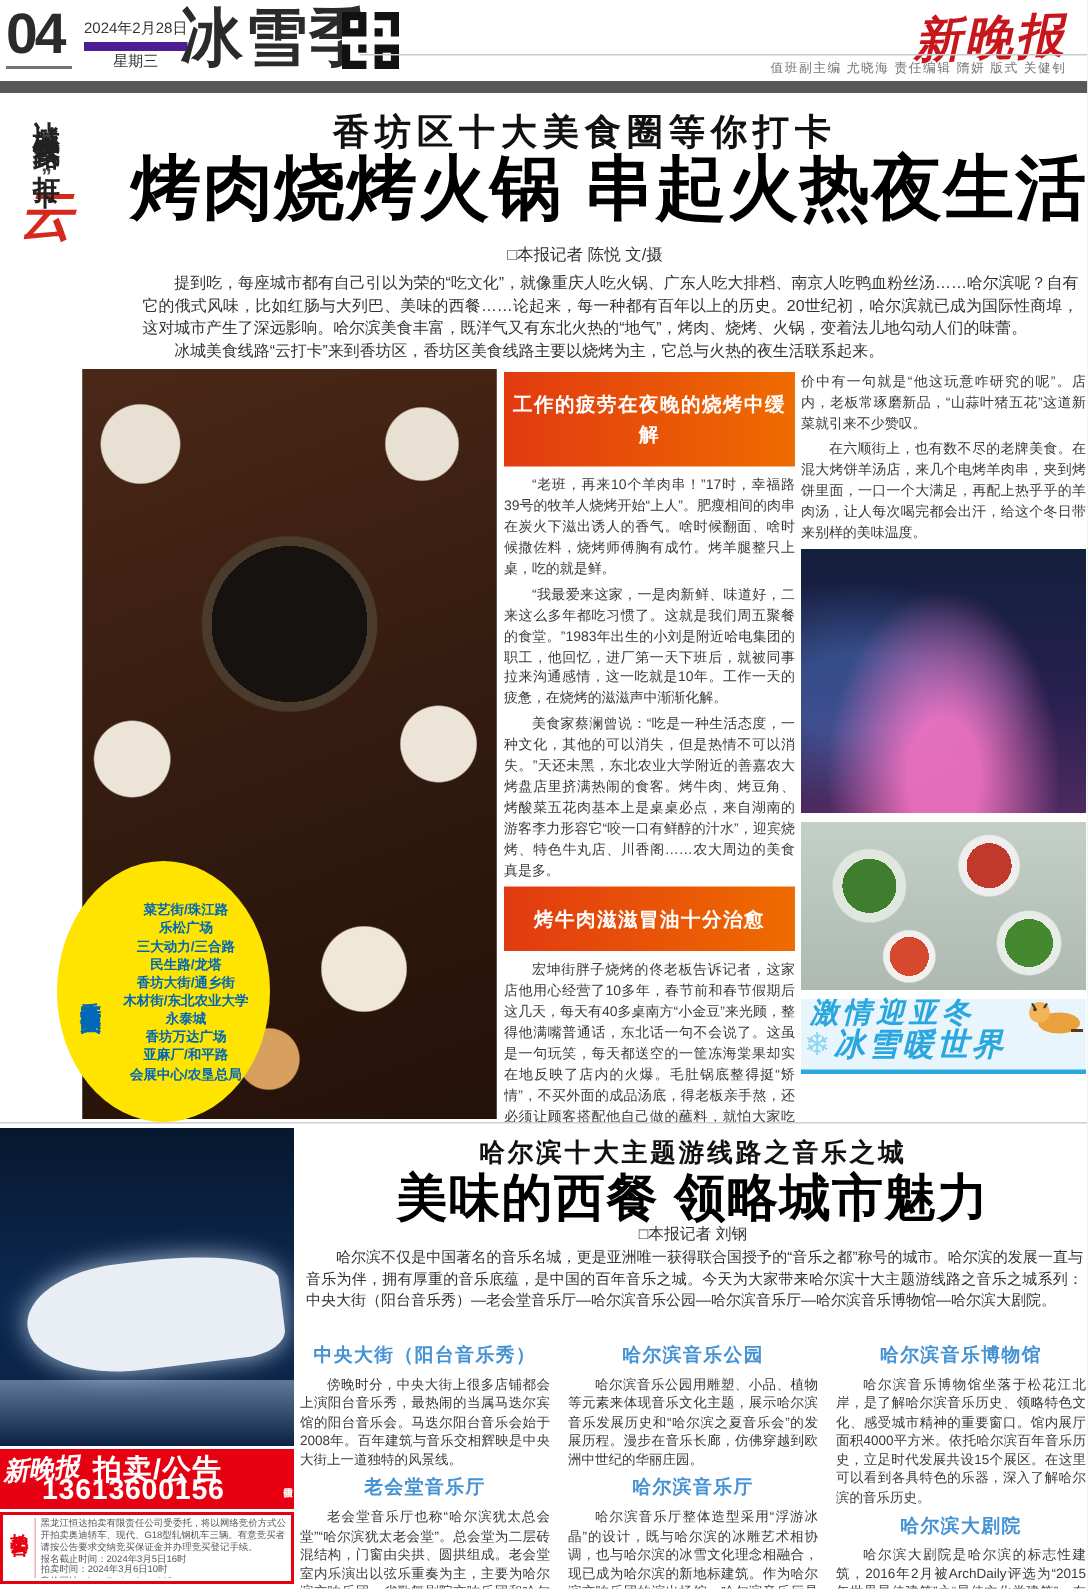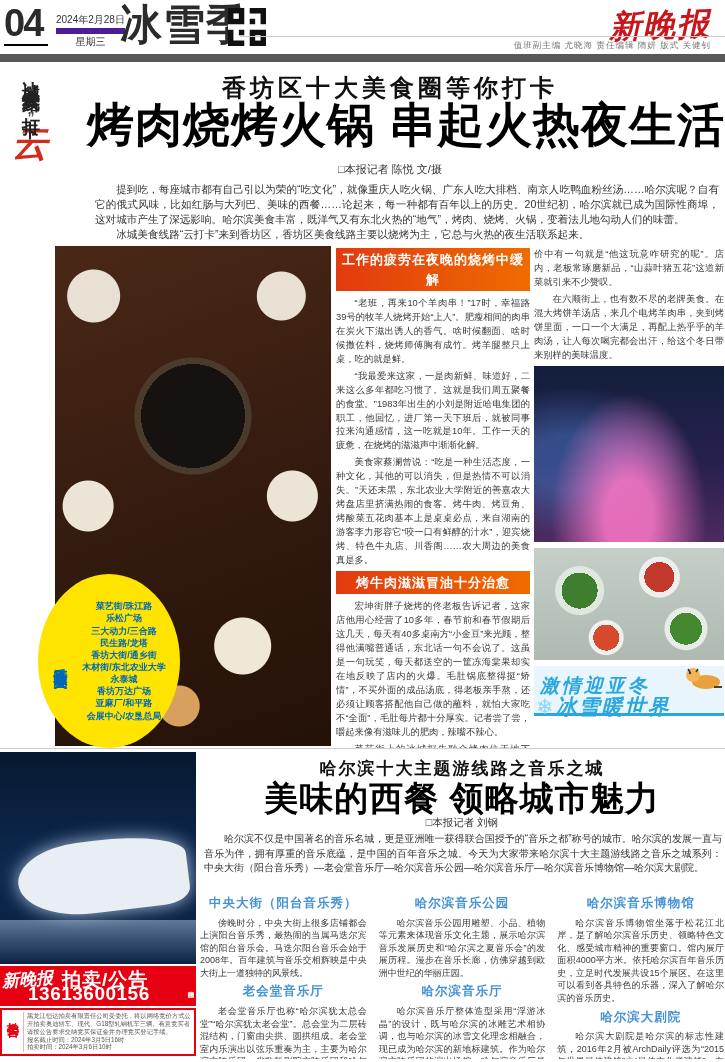--- a/index.html
+++ b/index.html
@@ -2,21 +2,21 @@
 <html><head>
 <meta charset="utf-8">
 <style>
   html,body{margin:0;padding:0;background:#e9e9e9;}
   .page{
     position:relative;width:725px;height:1062px;margin:0 auto;background:#fff;
     font-family:"Liberation Sans","DejaVu Sans",sans-serif;color:#2b2b2b;overflow:hidden;
   }
   .abs{position:absolute;}
   
-  .pagenum{left:4px;top:4px;font-size:38px;font-weight:900;letter-spacing:-2px;border-bottom:2px solid #000000;padding:0 6px 2px 0;line-height:1;}
+  .pagenum{left:4px;top:4px;font-size:38px;font-weight:900;letter-spacing:-2px;border-bottom:2px solid #737373;padding:0 6px 2px 0;line-height:1;}
   .dateblock{left:56px;top:14px;font-size:10px;color:#333;text-align:center;line-height:1.2;}
   .dateblock .d1{border-bottom:6px solid #4c1d95;padding-bottom:2px;margin-bottom:2px;}
   .sectionname{left:120px;top:4px;font-size:42px;font-weight:900;letter-spacing:1px;line-height:1;}
   .qr{left:228px;top:8px;}
   .logo{right:14px;top:4px;font-family:"DejaVu Serif","Liberation Serif",serif;font-style:italic;font-weight:700;
         font-size:32px;color:#c8161d;transform:rotate(-2deg);letter-spacing:2px;}
   .editors{right:14px;top:40px;font-size:8.5px;color:#777;letter-spacing:1px;}
   .thinline{left:240px;top:36px;width:485px;height:1px;background:#c9c9c9;}
   .thickbar{left:0;top:54px;width:725px;height:8px;background:#595757;}
   
@@ -29,21 +29,21 @@
   .kicker1{left:55px;top:72px;width:670px;text-align:center;font-size:24px;font-weight:600;letter-spacing:4px;color:#111;}
   .headline1{left:45px;top:100px;width:680px;text-align:right;font-size:47px;font-weight:900;letter-spacing:1px;color:#000;line-height:1.05;}
   .byline1{left:55px;top:162px;width:670px;text-align:center;font-size:11px;color:#333;}
   .intro1{left:95px;top:182px;width:624px;font-size:10.6px;line-height:1.43;text-align:justify;color:#333;}
   .intro1 p{margin:0;text-indent:2em;}
   
   .col{line-height:1.5;font-size:9.3px;color:#3a3a3a;text-align:justify;}
   .col p{margin:0 0 3px 0;text-indent:2em;}
   .col p.cont{text-indent:0;}
   .subhead-red{display:block;background:linear-gradient(90deg,#e23a10,#ef6c00);color:#fff;font-size:13px;font-weight:700;
-               text-align:center;padding:2px 4px;margin:0 0 6px 0;letter-spacing:1px;}
+               text-align:center;padding:12px 4px;margin:0 0 6px 0;letter-spacing:1px;}
   .midcol{left:336px;top:248px;width:194px;height:500px;overflow:hidden;}
   .rightcol{left:534px;top:248px;width:190px;height:500px;overflow:hidden;}
   
   .photo{background-size:cover;}
   .photo-food{
     left:55px;top:246px;width:276px;height:500px;
     background-color:#30190e;
     background-image:
       radial-gradient(circle at 50% 34%, #161210 0 52px, #4a3b2c 52px 58px, transparent 59px),
       radial-gradient(circle at 42% 28%, #c14b31 0 12px, transparent 13px),
@@ -74,21 +74,21 @@
   .photo-dishes{
     width:190px;height:112px;margin-bottom:6px;
     background:
       radial-gradient(circle at 24% 38%, #3f7d2f 0 18px, #dfe7df 18px 24px, transparent 25px),
       radial-gradient(circle at 66% 26%, #c0392b 0 15px, #eee 15px 20px, transparent 21px),
       radial-gradient(circle at 80% 72%, #44882f 0 16px, #e8ece8 16px 21px, transparent 22px),
       radial-gradient(circle at 38% 80%, #d6492f 0 13px, #f0f0ee 13px 17px, transparent 18px),
       linear-gradient(180deg,#c4cfc8,#aeb9b1);
   }
   
-  .banner{width:190px;height:50px;background:#e8f5fd;border-bottom:3px solid #2ba7e0;position:relative;padding-top:10px;box-sizing:border-box;}
+  .banner{width:190px;height:50px;background:#e8f5fd;border-bottom:3px solid #2ba7e0;position:relative;padding-top:0;box-sizing:border-box;}
   .banner .l1{font-size:19px;font-weight:900;font-style:italic;color:#2ba7e0;letter-spacing:3px;padding-left:6px;line-height:1.1;}
   .banner .l2{font-size:21px;font-weight:900;font-style:italic;color:#2ba7e0;letter-spacing:2px;padding-left:2px;line-height:1.05;}
   .banner .flake{color:#8fd4f2;font-style:normal;}
   .banner svg{position:absolute;right:2px;top:0;}
   
   .ellipse{left:38px;top:574px;width:142px;height:174px;background:#ffe400;border-radius:50%;
            display:flex;align-items:center;justify-content:flex-start;}
   .ellipse .elabel{writing-mode:vertical-rl;text-orientation:upright;font-size:14px;font-weight:900;color:#0068b7;
                    margin-left:14px;letter-spacing:1px;}
   .ellipse ul{list-style:none;margin:0;padding:0 6px 0 4px;flex:1;text-align:center;}

